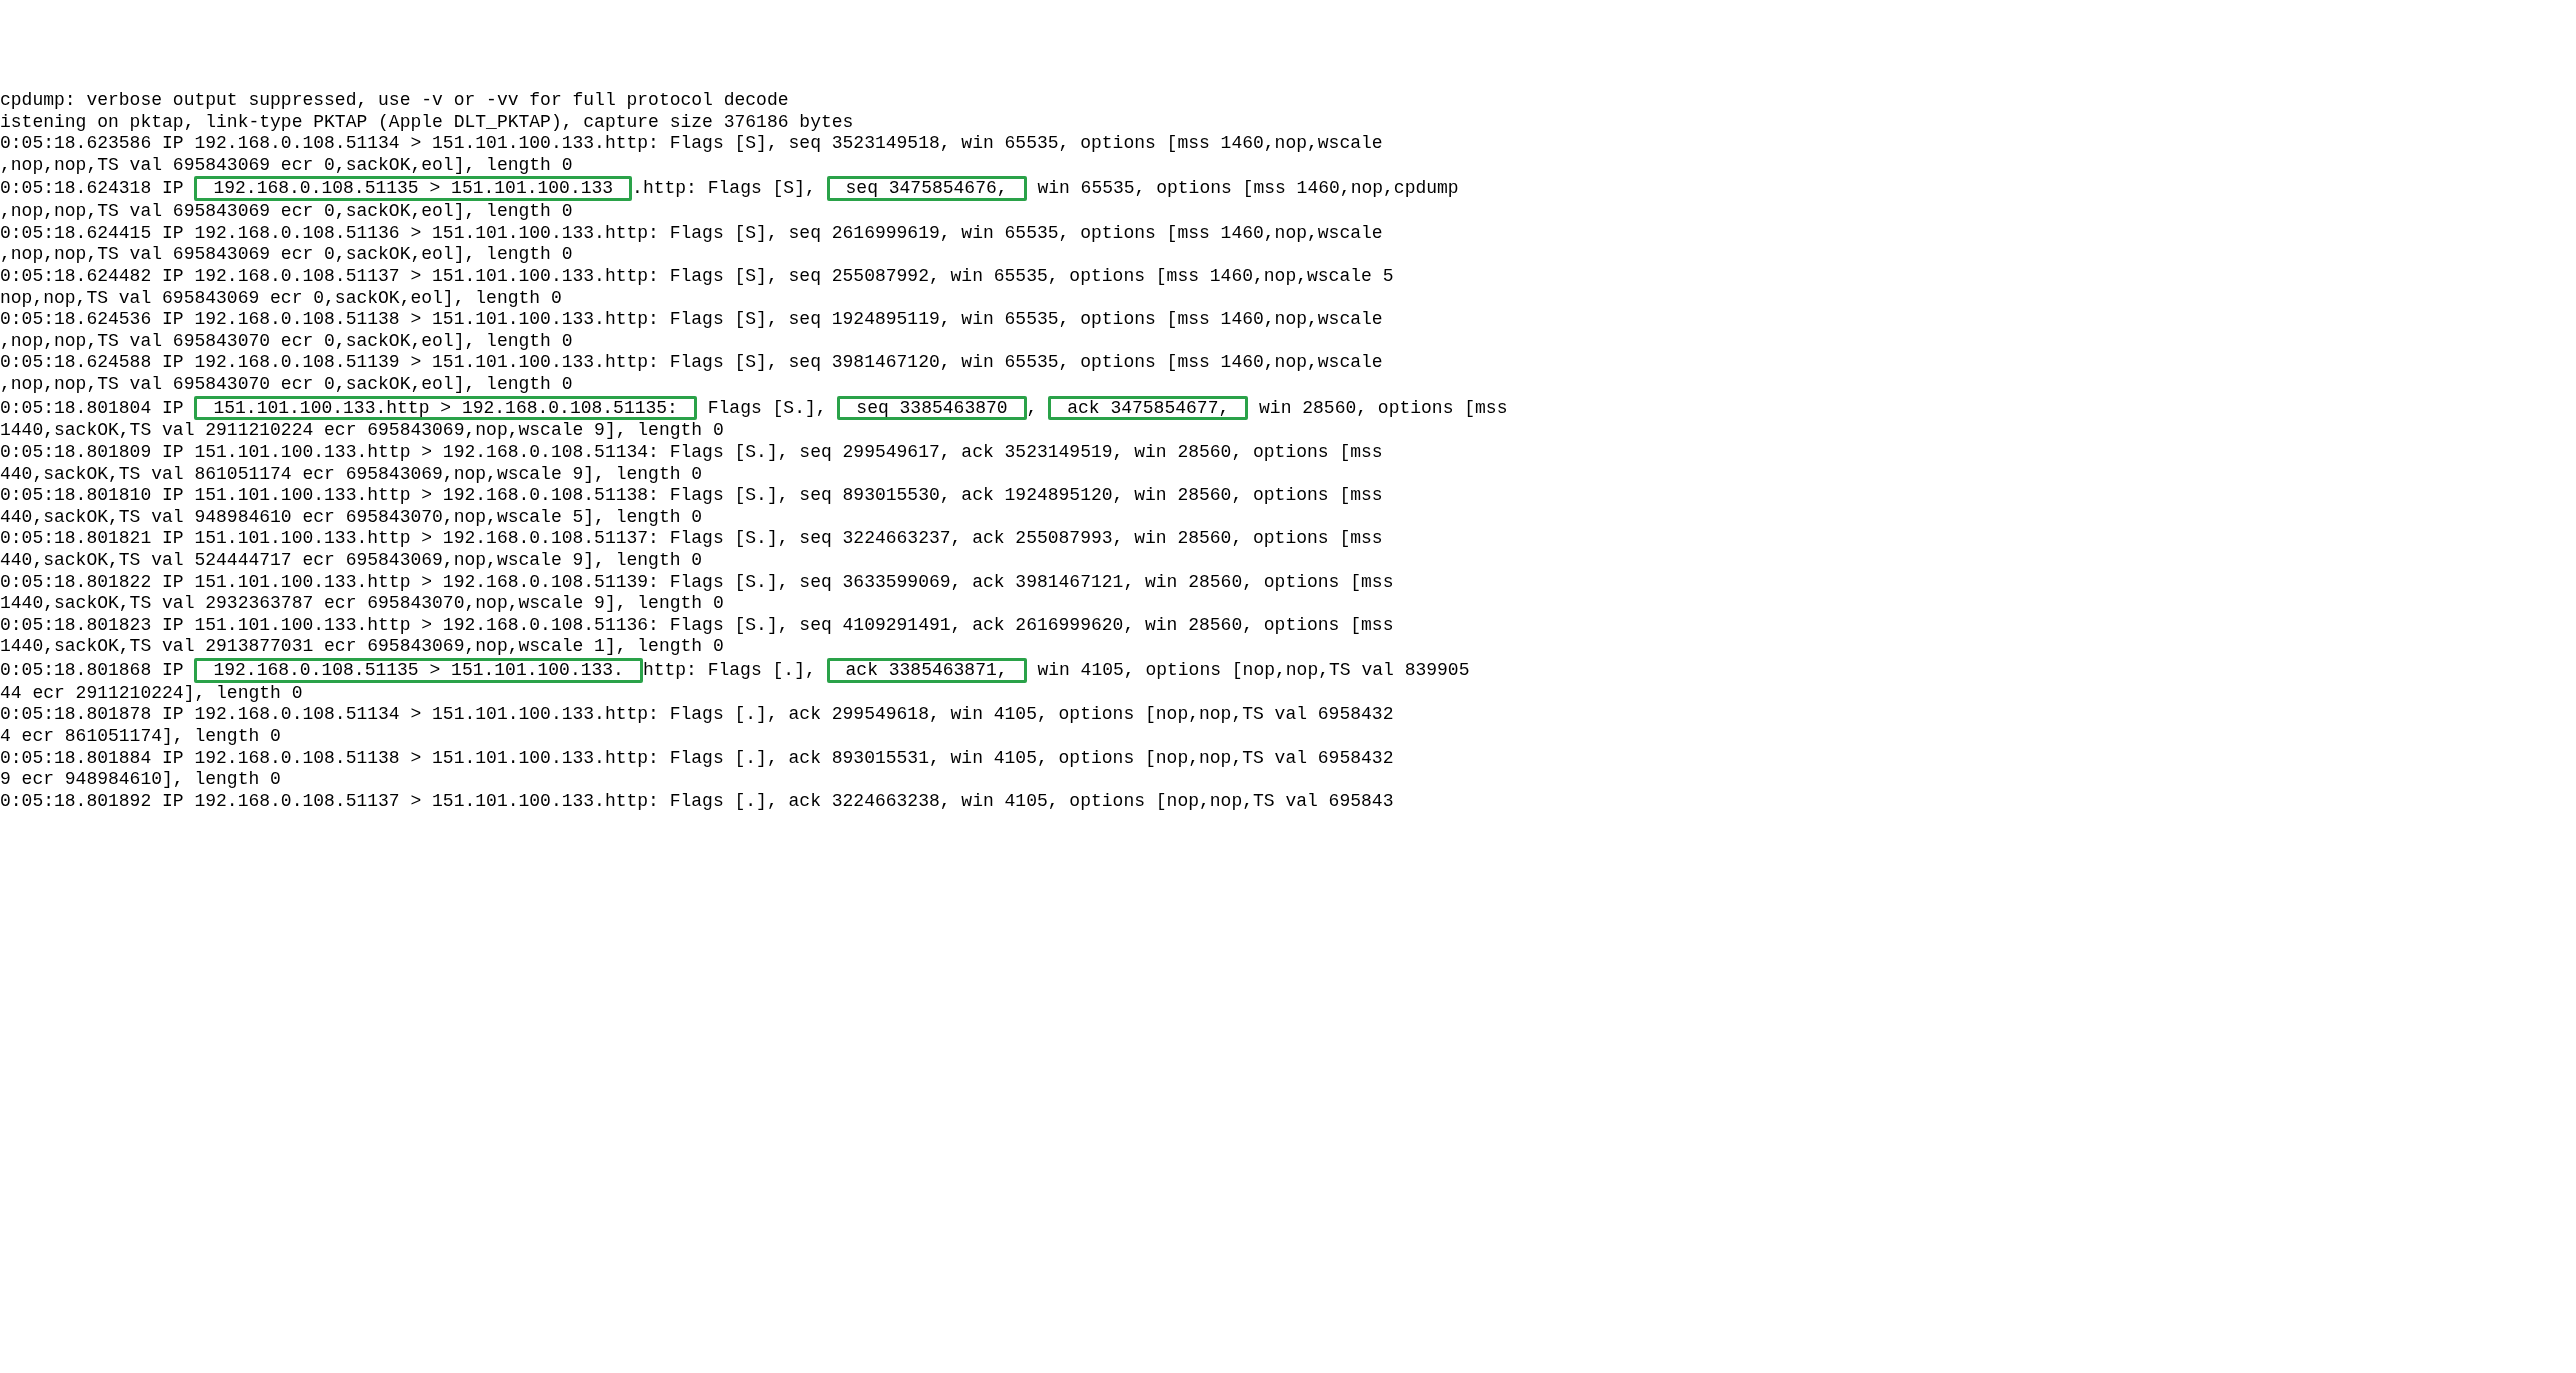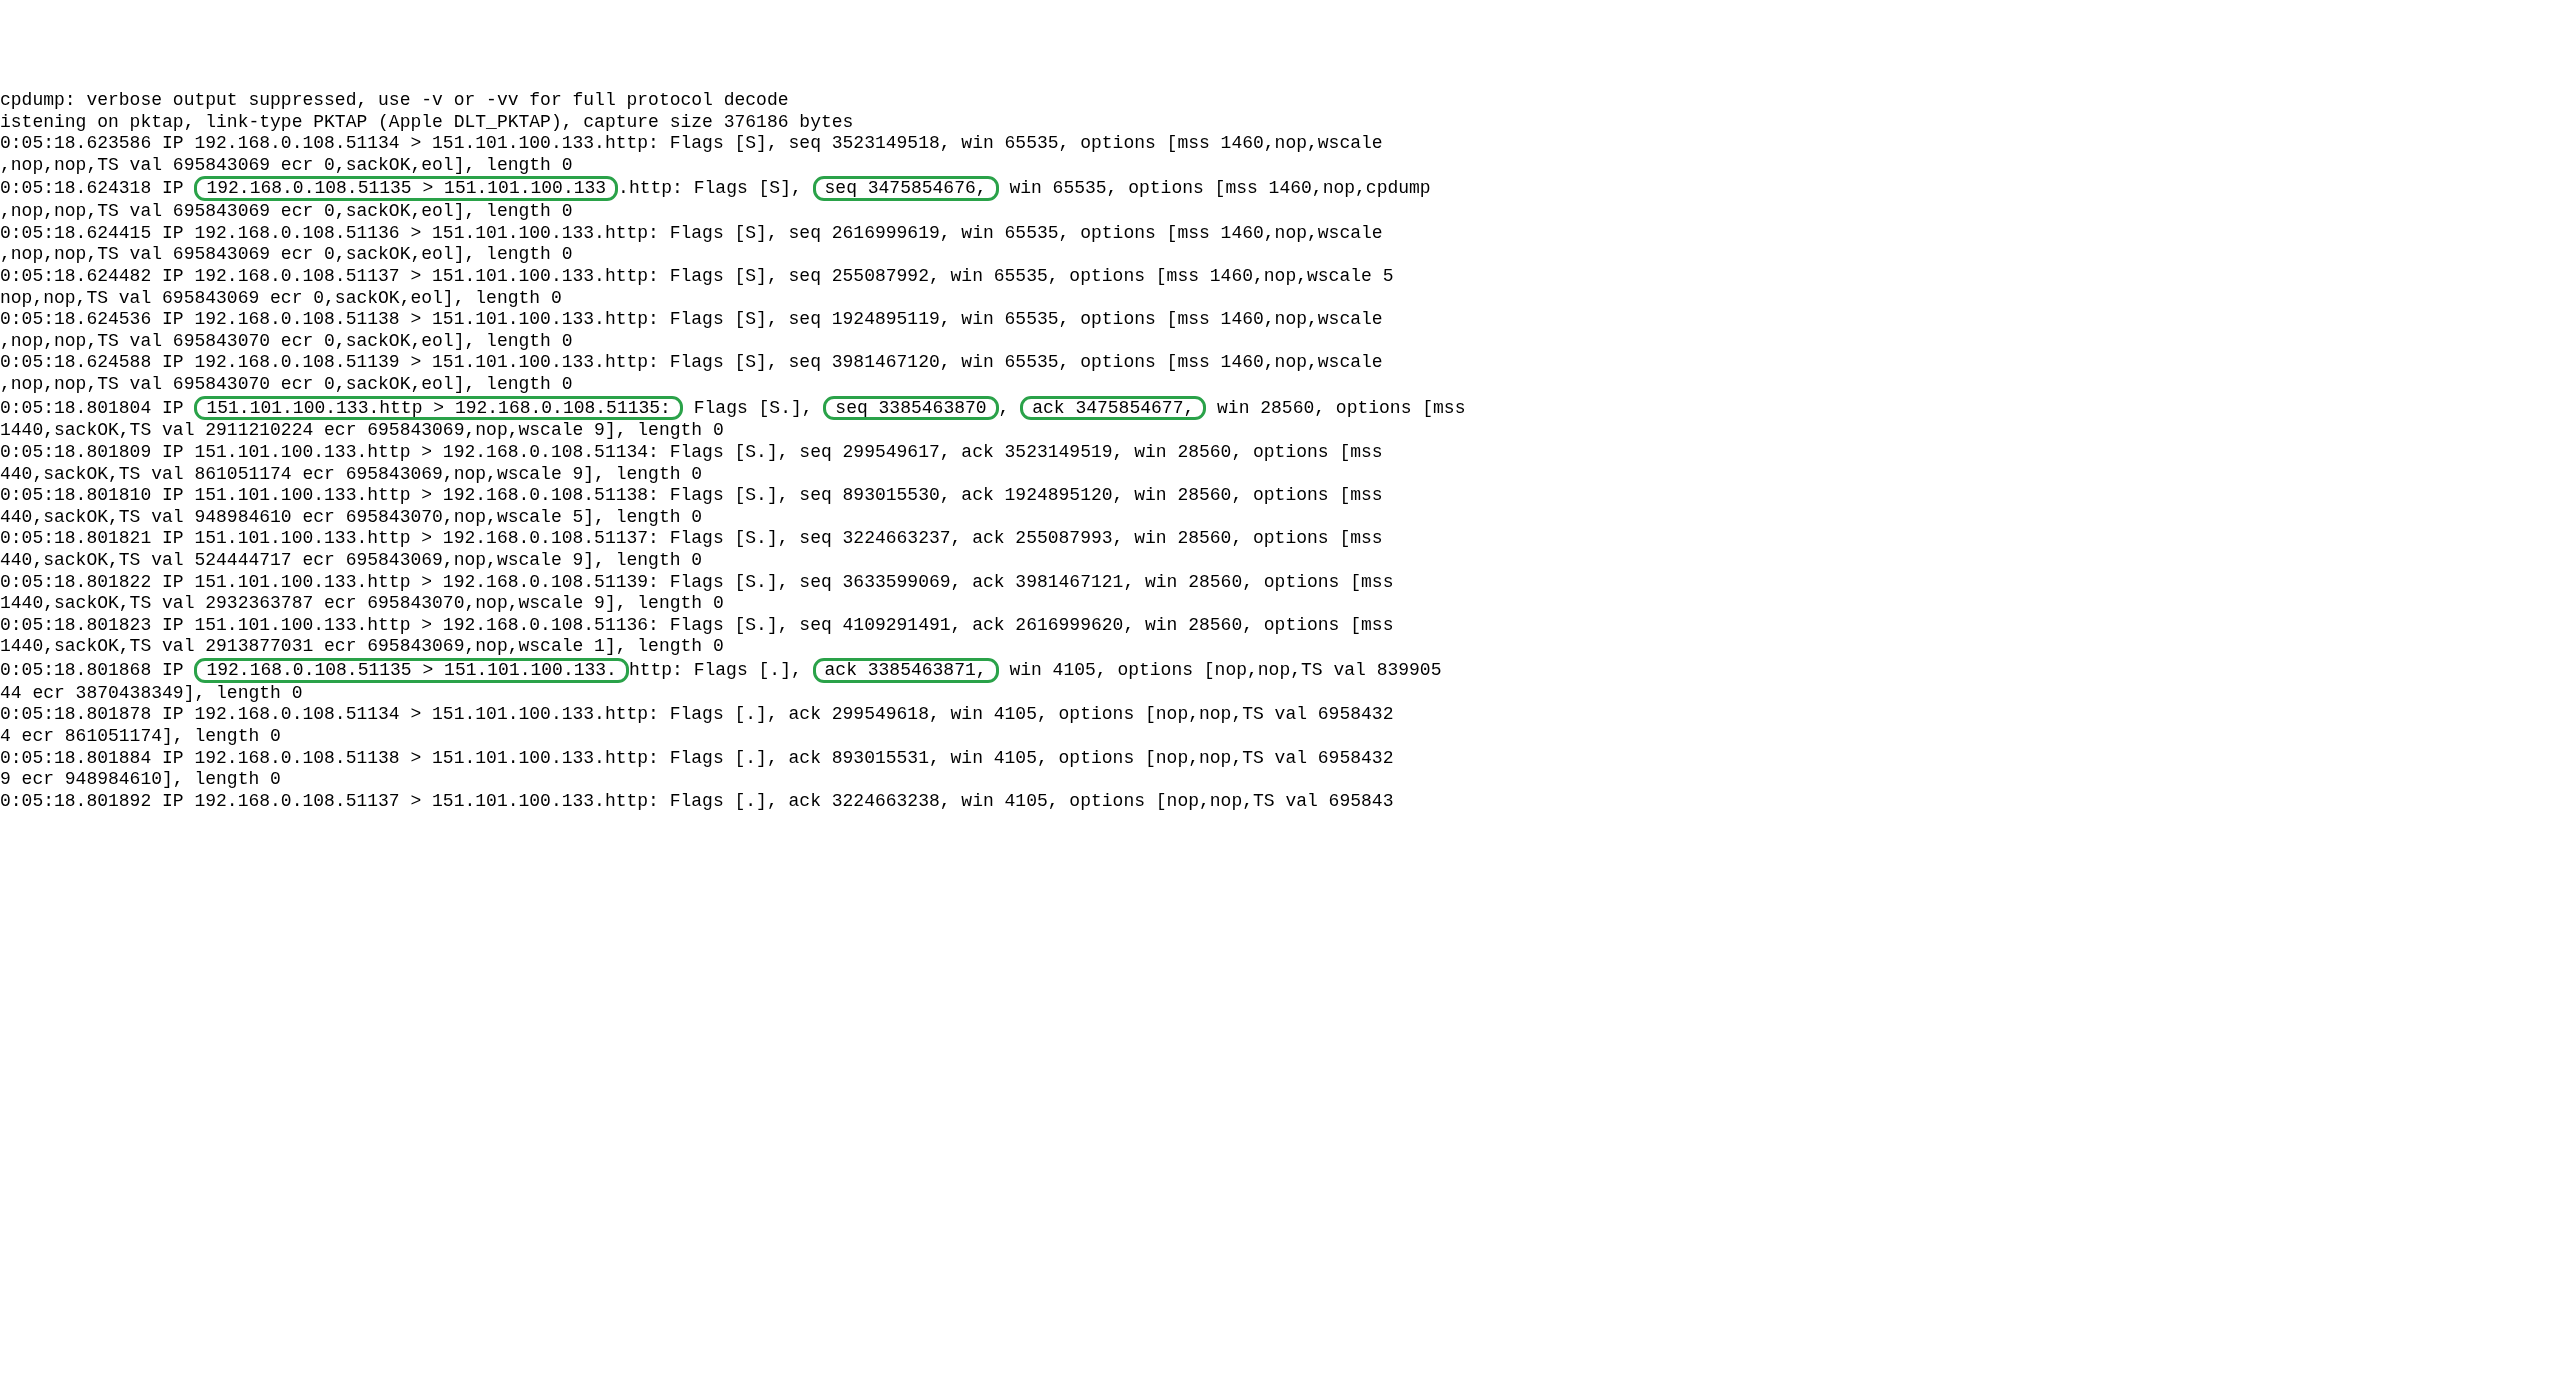--- a/index.html
+++ b/index.html
@@ -1,19 +1,19 @@
 <!DOCTYPE html>
 <html><head>
 <meta charset="utf-8">
 <style>
   html,body{margin:0;padding:0;background:#fff;color:#000;
     font-family:Menlo,Consolas,"Courier New",monospace;font-size:18px;
     line-height:1.2;white-space:pre;}
   .term{padding:3.6px 0 0 0;}
-  .hl{border:3.6px solid #2aa249;border-radius:11px;padding:0 9px;
+  .hl{border:3.6px solid #2aa249;border-radius:2px;padding:0 16px;
     display:inline-block;line-height:1.05;}
 </style>
 </head>
 <body>
 
 
 <div class="term"><span>cpdump: verbose output suppressed, use -v or -vv for full protocol decode</span>
 <span>istening on pktap, link-type PKTAP (Apple DLT_PKTAP), capture size 376186 bytes</span>
 <span>0:05:18.623586 IP 192.168.0.108.51134 &gt; 151.101.100.133.http: Flags [S], seq 3523149518, win 65535, options [mss 1460,nop,wscale</span>
 <span>,nop,nop,TS val 695843069 ecr 0,sackOK,eol], length 0</span>
@@ -33,21 +33,21 @@
 <span>440,sackOK,TS val 861051174 ecr 695843069,nop,wscale 9], length 0</span>
 <span>0:05:18.801810 IP 151.101.100.133.http &gt; 192.168.0.108.51138: Flags [S.], seq 893015530, ack 1924895120, win 28560, options [mss</span>
 <span>440,sackOK,TS val 948984610 ecr 695843070,nop,wscale 5], length 0</span>
 <span>0:05:18.801821 IP 151.101.100.133.http &gt; 192.168.0.108.51137: Flags [S.], seq 3224663237, ack 255087993, win 28560, options [mss</span>
 <span>440,sackOK,TS val 524444717 ecr 695843069,nop,wscale 9], length 0</span>
 <span>0:05:18.801822 IP 151.101.100.133.http &gt; 192.168.0.108.51139: Flags [S.], seq 3633599069, ack 3981467121, win 28560, options [mss</span>
 <span>1440,sackOK,TS val 2932363787 ecr 695843070,nop,wscale 9], length 0</span>
 <span>0:05:18.801823 IP 151.101.100.133.http &gt; 192.168.0.108.51136: Flags [S.], seq 4109291491, ack 2616999620, win 28560, options [mss</span>
 <span>1440,sackOK,TS val 2913877031 ecr 695843069,nop,wscale 1], length 0</span>
 <span><span>0:05:18.801868 IP </span><span class="hl">192.168.0.108.51135 &gt; 151.101.100.133.</span><span>http: Flags [.], </span><span class="hl">ack 3385463871,</span><span> win 4105, options [nop,nop,TS val 839905</span></span>
-<span>44 ecr 3870438349], length 0</span>
+<span>44 ecr 2911210224], length 0</span>
 <span>0:05:18.801878 IP 192.168.0.108.51134 &gt; 151.101.100.133.http: Flags [.], ack 299549618, win 4105, options [nop,nop,TS val 6958432</span>
 <span>4 ecr 861051174], length 0</span>
 <span>0:05:18.801884 IP 192.168.0.108.51138 &gt; 151.101.100.133.http: Flags [.], ack 893015531, win 4105, options [nop,nop,TS val 6958432</span>
 <span>9 ecr 948984610], length 0</span>
 <span>0:05:18.801892 IP 192.168.0.108.51137 &gt; 151.101.100.133.http: Flags [.], ack 3224663238, win 4105, options [nop,nop,TS val 695843</span></div>
 
 
 
 
 </body></html>

